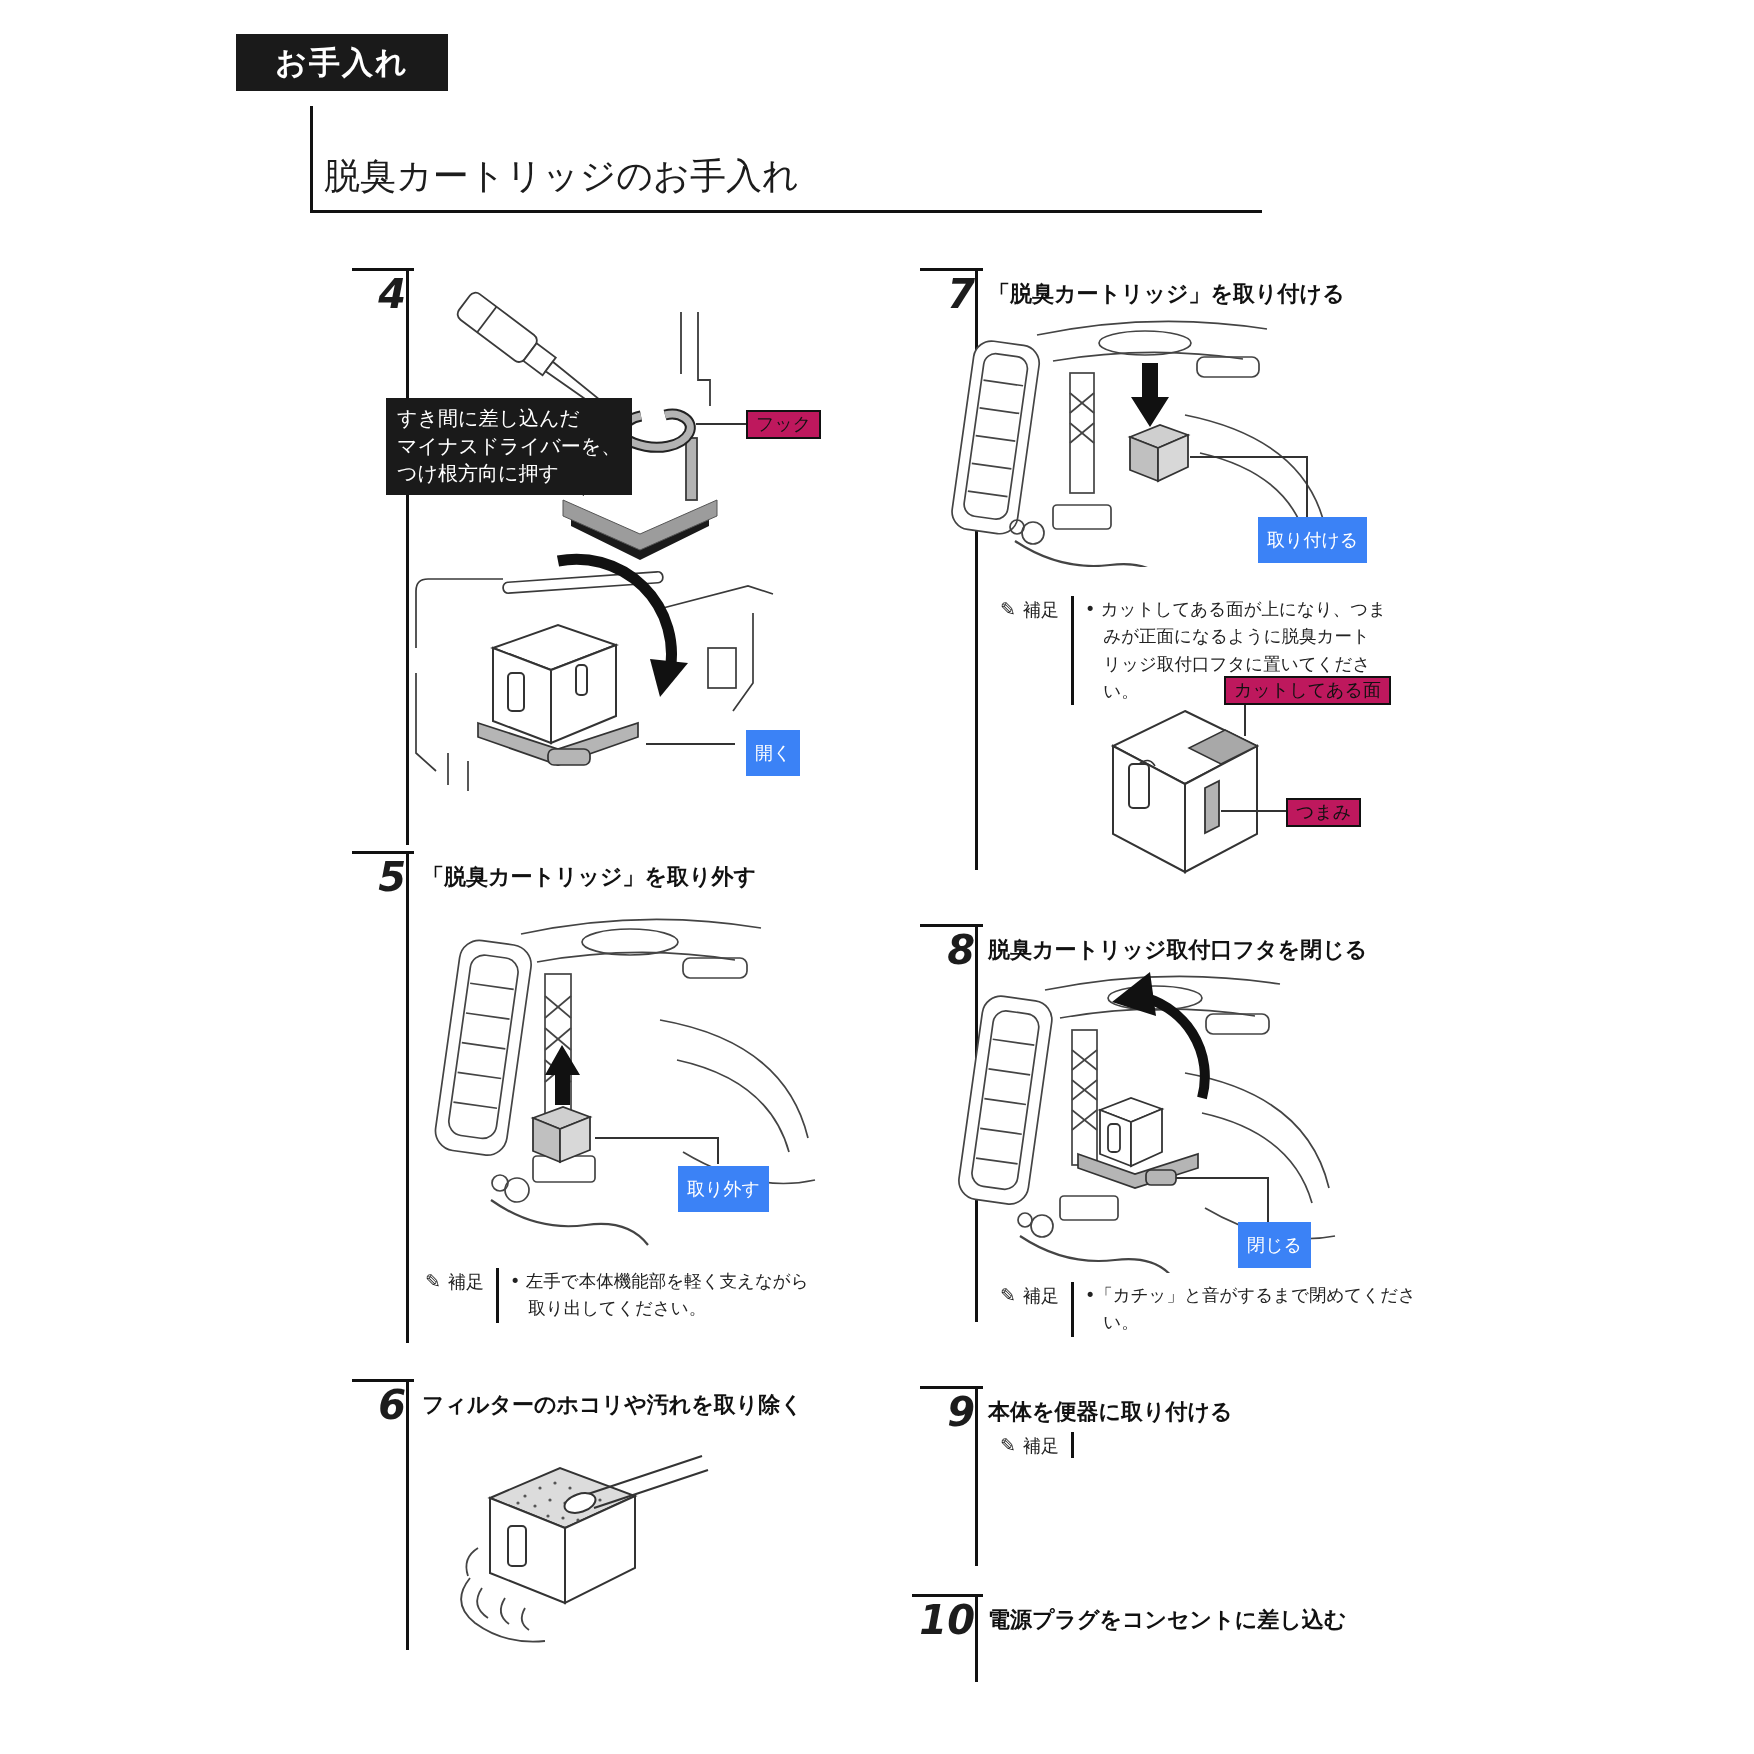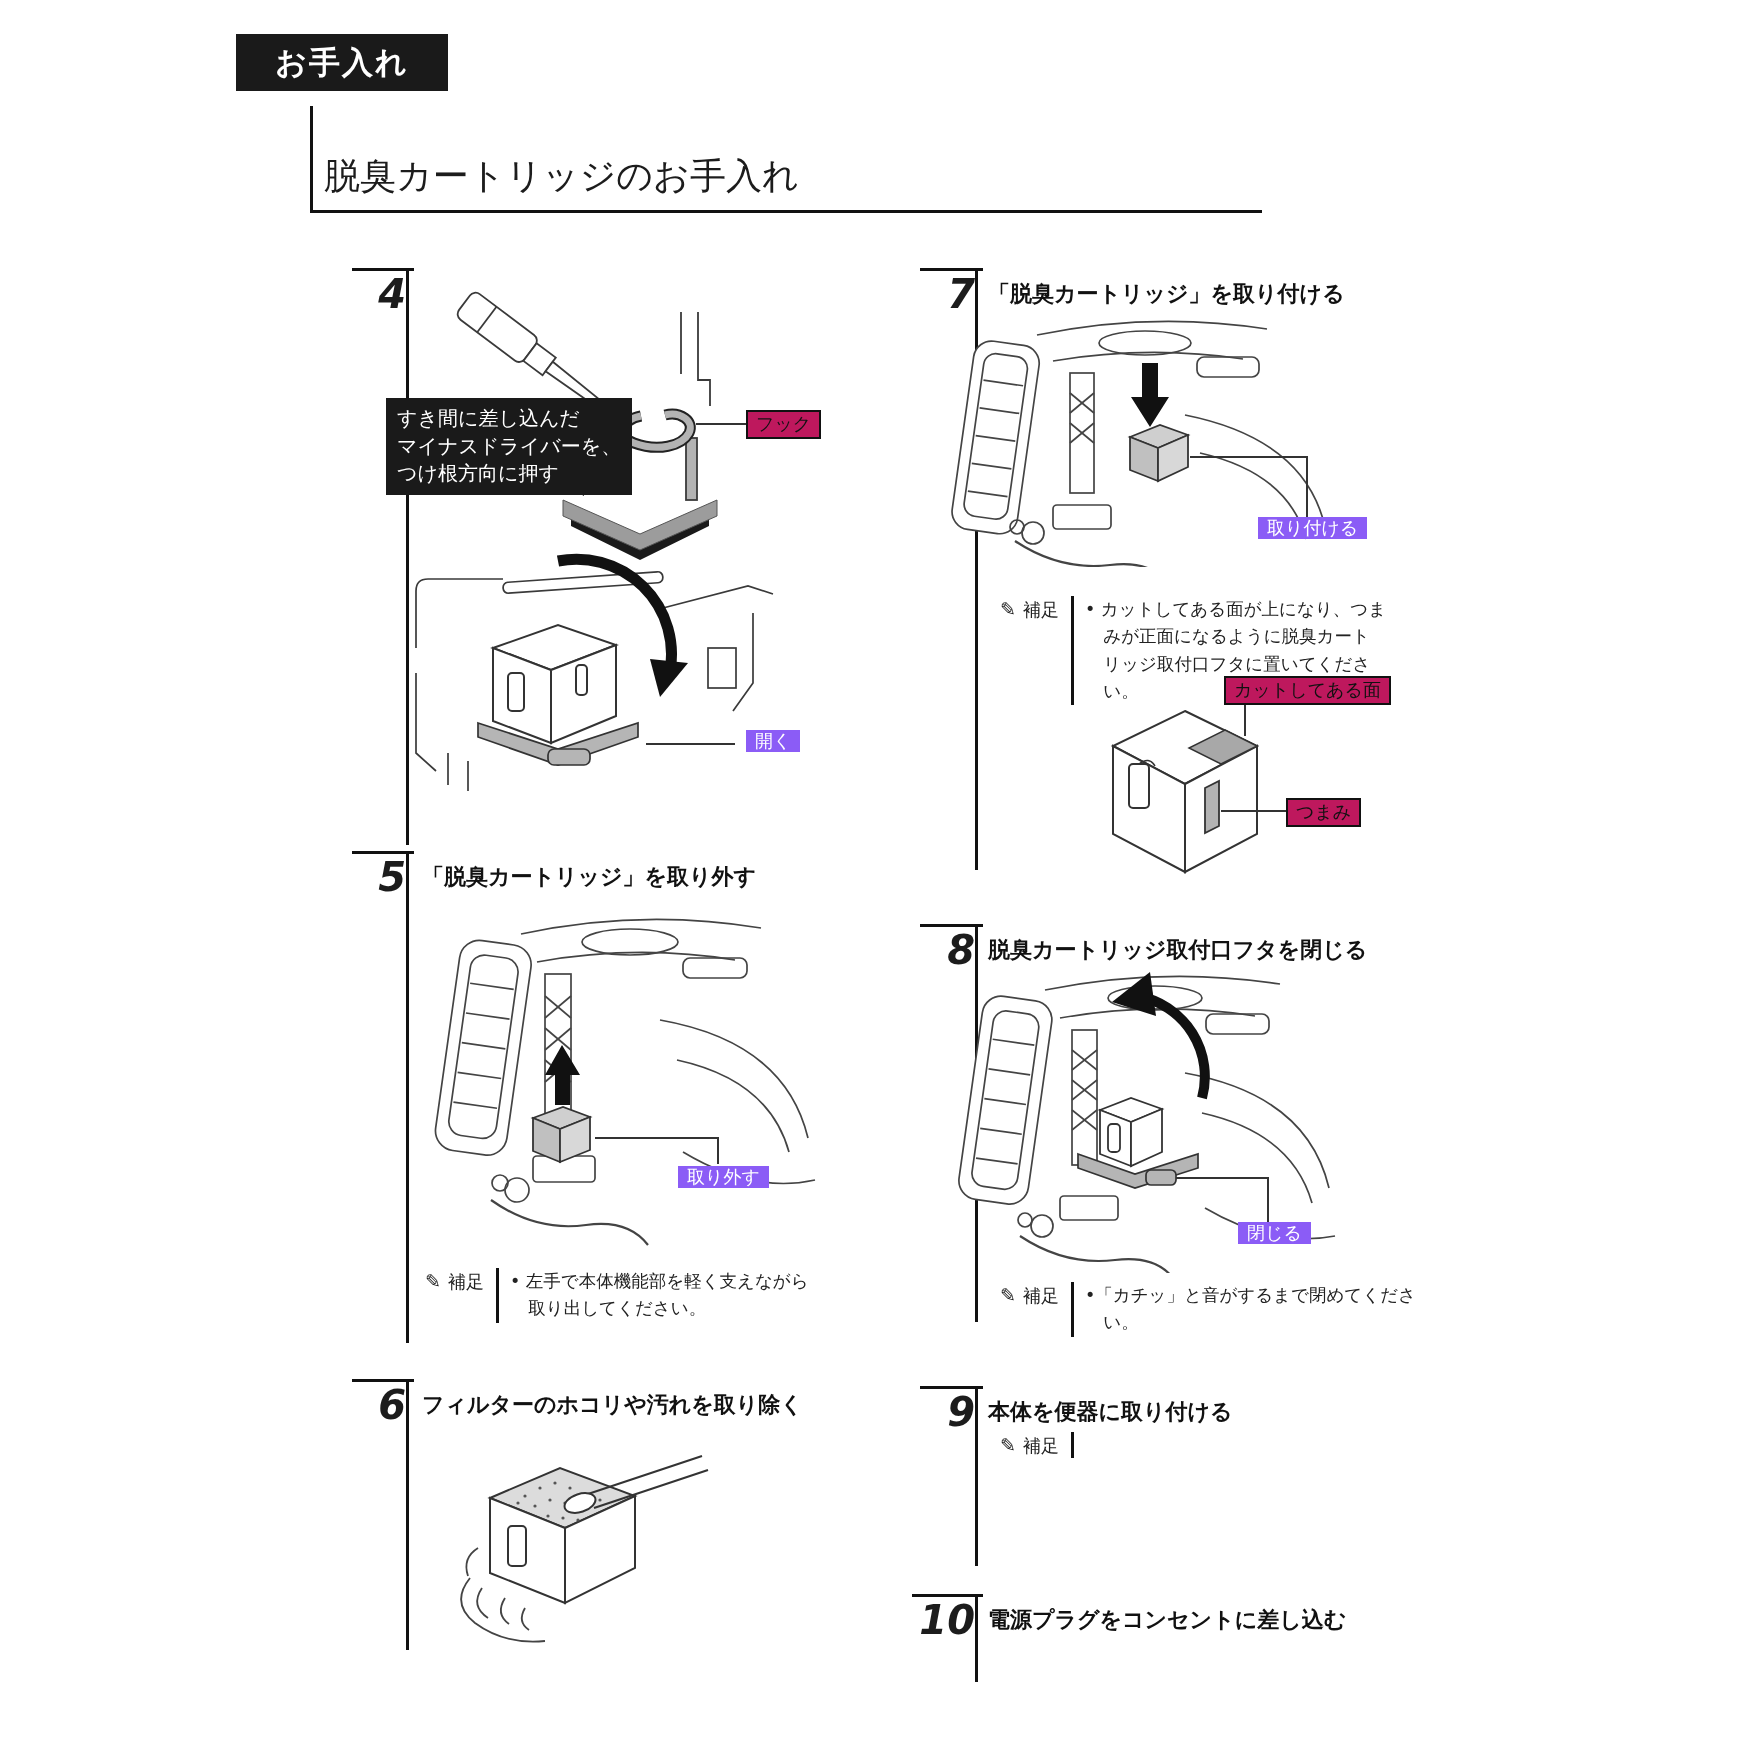--- a/index.html
+++ b/index.html
@@ -7,21 +7,21 @@
         font-family:"DejaVu Sans","Liberation Sans",sans-serif;color:#1c1c1c;}
   .abs{position:absolute;}
   .badge{background:#1a1a1a;color:#fff;font-size:31px;font-weight:700;
          display:flex;align-items:center;justify-content:center;letter-spacing:2px;}
   .title{font-size:36px;font-weight:500;color:#1c1c1c;white-space:nowrap;text-align:right;}
   .vbar{background:#111;}
   .hbar{background:#111;}
   .stepnum{font-style:italic;font-weight:600;font-size:40px;color:#1c1c1c;
            border-top:3px solid #111;text-align:right;padding:0 8px 0 0;line-height:1.15;}
   .heading{font-size:22px;font-weight:700;color:#111;white-space:nowrap;}
-  .black-label{background:#8b5cf6;color:#fff;font-size:18px;padding:0 9px;white-space:nowrap;line-height:1.2;}
+  .black-label{background:#3b82f6;color:#fff;font-size:18px;padding:12px 9px;white-space:nowrap;line-height:1.2;}
   .box-label{background:#be185d;border:2.5px solid #111;color:#111;font-size:18px;padding:1px 8px;white-space:nowrap;line-height:1.25;}
   .callout{background:#1a1a1a;color:#fff;font-size:20px;line-height:1.38;
            padding:7px 11px;white-space:pre-line;}
   .note{display:flex;align-items:flex-start;font-size:17.5px;color:#222;}
   .note-head{display:flex;gap:7px;white-space:nowrap;padding-top:2px;align-items:flex-start;}
   .pencil{font-size:19px;line-height:1.2;}
   .note-label{font-size:18px;}
   .note-bar{width:3px;background:#111;margin:0 11px 0 12px;align-self:stretch;}
   .bullets{line-height:1.56;}
   .bullet{padding-left:1.05em;text-indent:-1.05em;}

